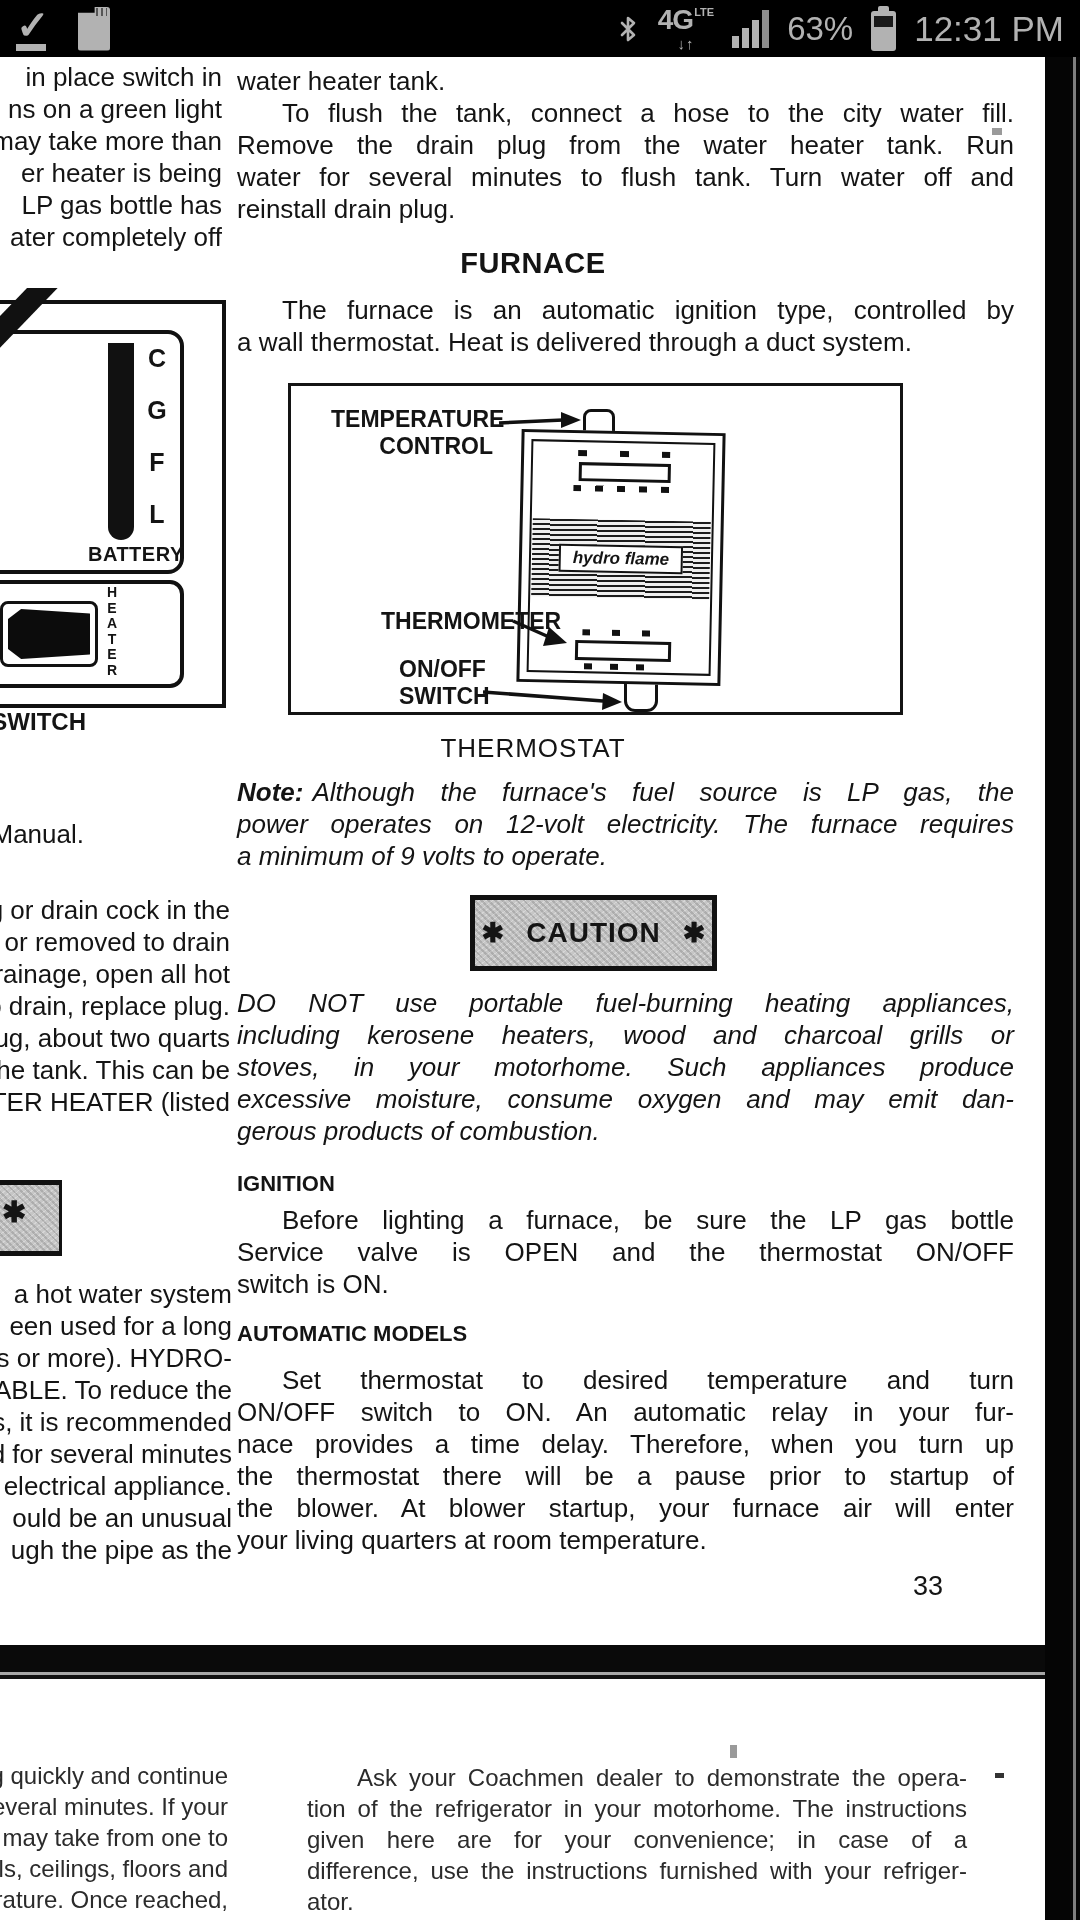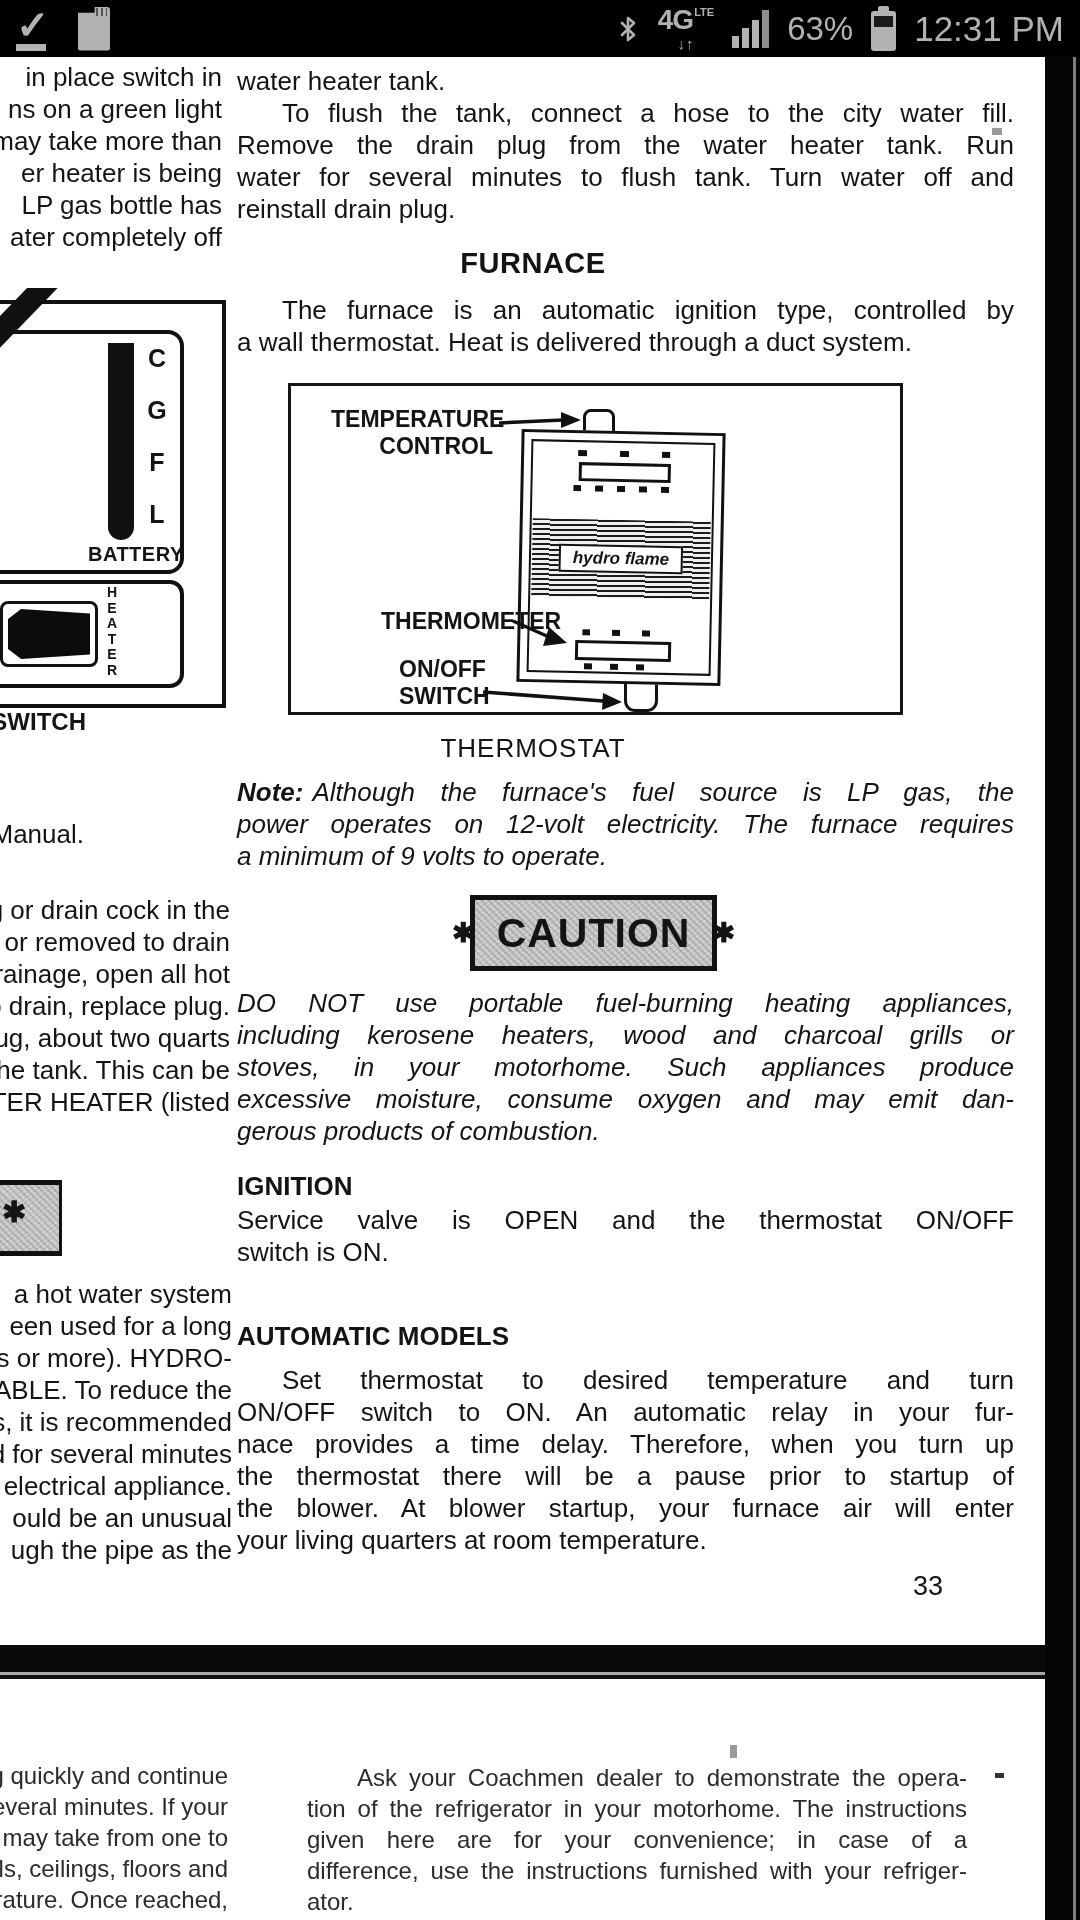--- a/index.html
+++ b/index.html
@@ -42,31 +42,31 @@
 
   
   .line{font-size:26px;line-height:32px;text-align:justify;text-align-last:justify;}
   .line.last{text-align-last:left;}
   .indent .line.first{text-indent:45px;}
   .italic .line{font-style:italic;}
   .clip-line{position:relative;overflow:hidden;height:32px;font-size:26px;}
   .clip-line span{position:absolute;right:0;top:0;white-space:nowrap;text-align:center;}
   .italic .clip-line{}
 
-  .heading{font-weight:bold;font-size:26px;}
+  .heading{font-weight:bold;font-size:22px;}
   .center-head{font-weight:bold;font-size:29px;text-align:center;letter-spacing:.5px;}
 
   
   .speckle{background:
      repeating-linear-gradient(45deg,rgba(0,0,0,.13) 0 2px,transparent 2px 5px),
      repeating-linear-gradient(-37deg,rgba(255,255,255,.30) 0 1px,transparent 1px 4px),
      #c6c6c6;}
   .caution-box{position:absolute;border:5px solid #111;display:flex;align-items:center;justify-content:center;}
   .caution-box .ast{font-size:27px;font-weight:bold;}
-  .caution-box .cap{font-size:41px;font-weight:bold;letter-spacing:1px;margin:0 22px;text-align:center;}
+  .caution-box .cap{font-size:28px;font-weight:bold;letter-spacing:1px;margin:0 22px;text-align:center;}
 
   
   .panel-wrap{position:absolute;overflow:hidden;}
   .panel-outer{position:absolute;border:4px solid #111;background:#fff;}
   .panel-round{position:absolute;border:4px solid #111;border-radius:16px;background:#fff;}
   .panel-stripe{position:absolute;background:#111;transform:rotate(-46deg);}
   .gauge-bar{position:absolute;background:#111;border-radius:0 0 13px 13px;}
   .gauge-letters .gl{font-weight:bold;font-size:25px;line-height:52px;text-align:center;}
   .batt-label{position:absolute;font-weight:bold;font-size:20px;letter-spacing:.5px;}
   .vert-word{position:absolute;width:16px;word-break:break-all;font-weight:bold;font-size:14px;line-height:15.5px;text-align:center;}
@@ -329,20 +329,21 @@
           <div class="line first"><span>DO NOT use portable fuel-burning heating appliances,</span></div>
           <div class="line"><span>including kerosene heaters, wood and charcoal grills or</span></div>
           <div class="line"><span>stoves, in your motorhome. Such appliances produce</span></div>
           <div class="line"><span>excessive moisture, consume oxygen and may emit dan-</span></div>
           <div class="line last"><span>gerous products of combustion.</span></div>
         </div>
 
       <div class="heading" style="position:absolute;left:4px;top:1114px;">IGNITION</div>
 
       <div class="indent" style="position:absolute;left:4px;top:1147px;width:777px;">
+          <div class="line first"><span>Before lighting a furnace, be sure the LP gas bottle</span></div>
           <div class="line"><span>Service valve is OPEN and the thermostat ON/OFF</span></div>
           <div class="line last"><span>switch is ON.</span></div>
         </div>
 
       <div class="heading" style="position:absolute;left:4px;top:1264px;text-align:center;">AUTOMATIC MODELS</div>
 
       <div class="indent" style="position:absolute;left:4px;top:1307px;width:777px;">
           <div class="line first"><span>Set thermostat to desired temperature and turn</span></div>
           <div class="line"><span>ON/OFF switch to ON. An automatic relay in your fur-</span></div>
           <div class="line"><span>nace provides a time delay. Therefore, when you turn up</span></div>

